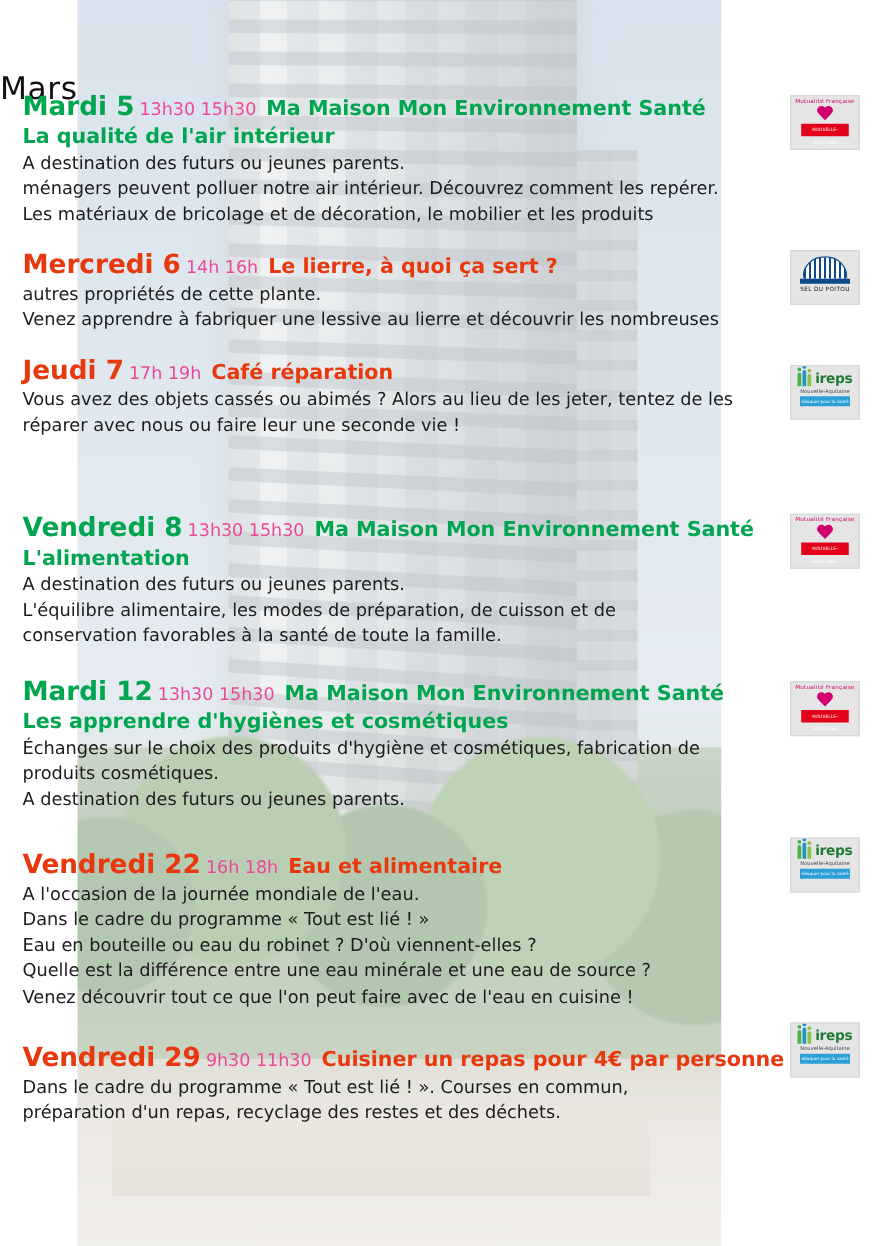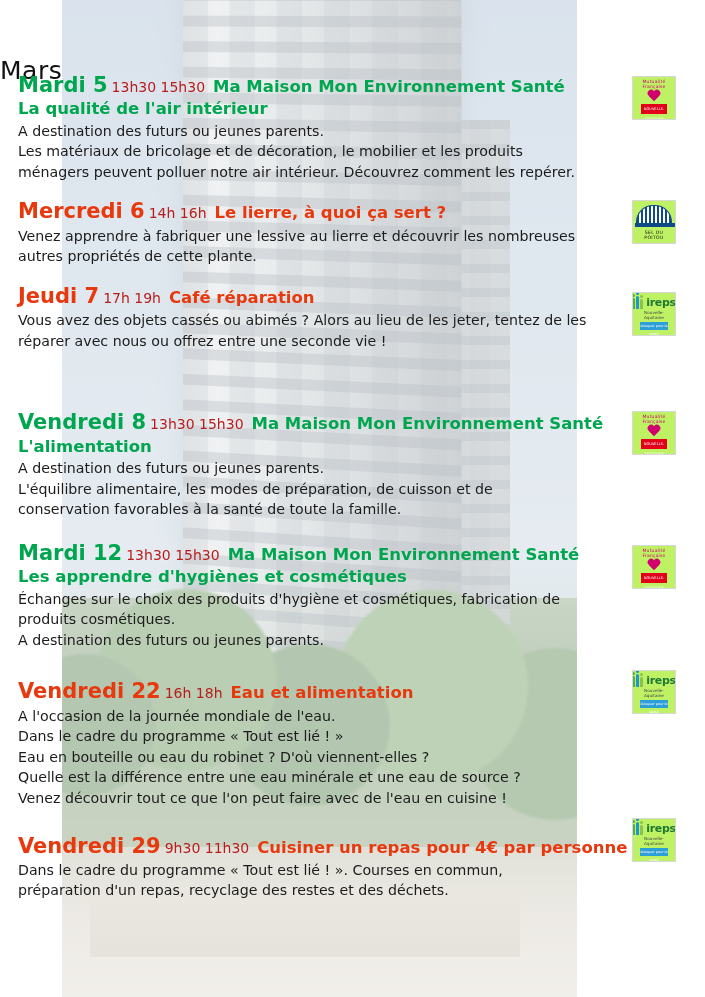--- a/index.html
+++ b/index.html
@@ -180,36 +180,36 @@
   .ev-body {
     font-size: 14.2px;
     color: #1c1c1c;
     line-height: 1.45;
     margin-top: 1px;
   }
   .ev-body div { white-space: nowrap; }
 
   .green { color: #00a64f; }
   .red   { color: #e8380d; }
-  .black { color: #b91c1c; }
+  .black { color: #ec4899; }
 
   
   #ev0 { margin-bottom: 16px; }
   #ev1 { margin-bottom: 16px; }
   #ev2 { margin-bottom: 58px; }
   #ev3 { margin-bottom: 20px; }
   #ev4 { margin-bottom: 28px; }
   #ev5 { margin-bottom: 24px; }
 
   
   .logo {
     position: absolute;
-    width: 44px;
+    width: 56px;
     height: 44px;
-    background: #bef264;
+    background: #e5e5e5;
     border: 1px solid #d8d8d8;
     left: 632px;
     box-sizing: border-box;
     overflow: hidden;
   }
   .logo-mut { padding: 2px; }
   .logo-mut .m-top {
     font-size: 4.5px; color: #d1006f; text-align: center; line-height: 1.15;
     letter-spacing: .2px;
   }
@@ -281,42 +281,42 @@
 
     <div class="events">
 
       <div class="event" id="ev0">
         <div class="ev-head">
           <span class="ev-day green">Mardi 5</span><span class="ev-time black">13h30 15h30</span><span class="ev-name green">Ma Maison Mon Environnement Santé</span>
         </div>
         <div class="ev-sub green">La qualité de l'air intérieur</div>
         <div class="ev-body">
           <div>A destination des futurs ou jeunes parents.</div>
+          <div>ménagers peuvent polluer notre air intérieur. Découvrez comment les repérer.</div>
           <div>Les matériaux de bricolage et de décoration, le mobilier et les produits</div>
-          <div>ménagers peuvent polluer notre air intérieur. Découvrez comment les repérer.</div>
         </div>
       </div>
 
       <div class="event" id="ev1">
         <div class="ev-head">
           <span class="ev-day red">Mercredi 6</span><span class="ev-time black">14h 16h</span><span class="ev-name red">Le lierre, à quoi ça sert ?</span>
         </div>
         <div class="ev-body">
+          <div>autres propriétés de cette plante.</div>
           <div>Venez apprendre à fabriquer une lessive au lierre et découvrir les nombreuses</div>
-          <div>autres propriétés de cette plante.</div>
         </div>
       </div>
 
       <div class="event" id="ev2">
         <div class="ev-head">
           <span class="ev-day red">Jeudi 7</span><span class="ev-time black">17h  19h</span><span class="ev-name red">Café réparation</span>
         </div>
         <div class="ev-body">
           <div>Vous avez des objets cassés ou abimés ? Alors au lieu de les jeter, tentez de les</div>
-          <div>réparer avec nous ou offrez entre une seconde vie !</div>
+          <div>réparer avec nous ou faire leur une seconde vie !</div>
         </div>
       </div>
 
       <div class="event" id="ev3">
         <div class="ev-head">
           <span class="ev-day green">Vendredi 8</span><span class="ev-time black">13h30 15h30</span><span class="ev-name green">Ma Maison Mon Environnement Santé</span>
         </div>
         <div class="ev-sub green">L'alimentation</div>
         <div class="ev-body">
           <div>A destination des futurs ou jeunes parents.</div>
@@ -332,21 +332,21 @@
         <div class="ev-sub green">Les apprendre d'hygiènes et cosmétiques</div>
         <div class="ev-body">
           <div>Échanges sur le choix des produits d'hygiène et cosmétiques, fabrication de</div>
           <div>produits cosmétiques.</div>
           <div>A destination des futurs ou jeunes parents.</div>
         </div>
       </div>
 
       <div class="event" id="ev5">
         <div class="ev-head">
-          <span class="ev-day red">Vendredi 22</span><span class="ev-time black">16h 18h</span><span class="ev-name red">Eau et alimentation</span>
+          <span class="ev-day red">Vendredi 22</span><span class="ev-time black">16h 18h</span><span class="ev-name red">Eau et alimentaire</span>
         </div>
         <div class="ev-body">
           <div>A l'occasion de la journée mondiale de l'eau.</div>
           <div>Dans le cadre du programme « Tout est lié ! »</div>
           <div>Eau en bouteille ou eau du robinet ? D'où viennent-elles ?</div>
           <div>Quelle est la différence entre une eau minérale et une eau de source ?</div>
           <div>Venez découvrir tout ce que l'on peut faire avec de l'eau en cuisine !</div>
         </div>
       </div>
 

